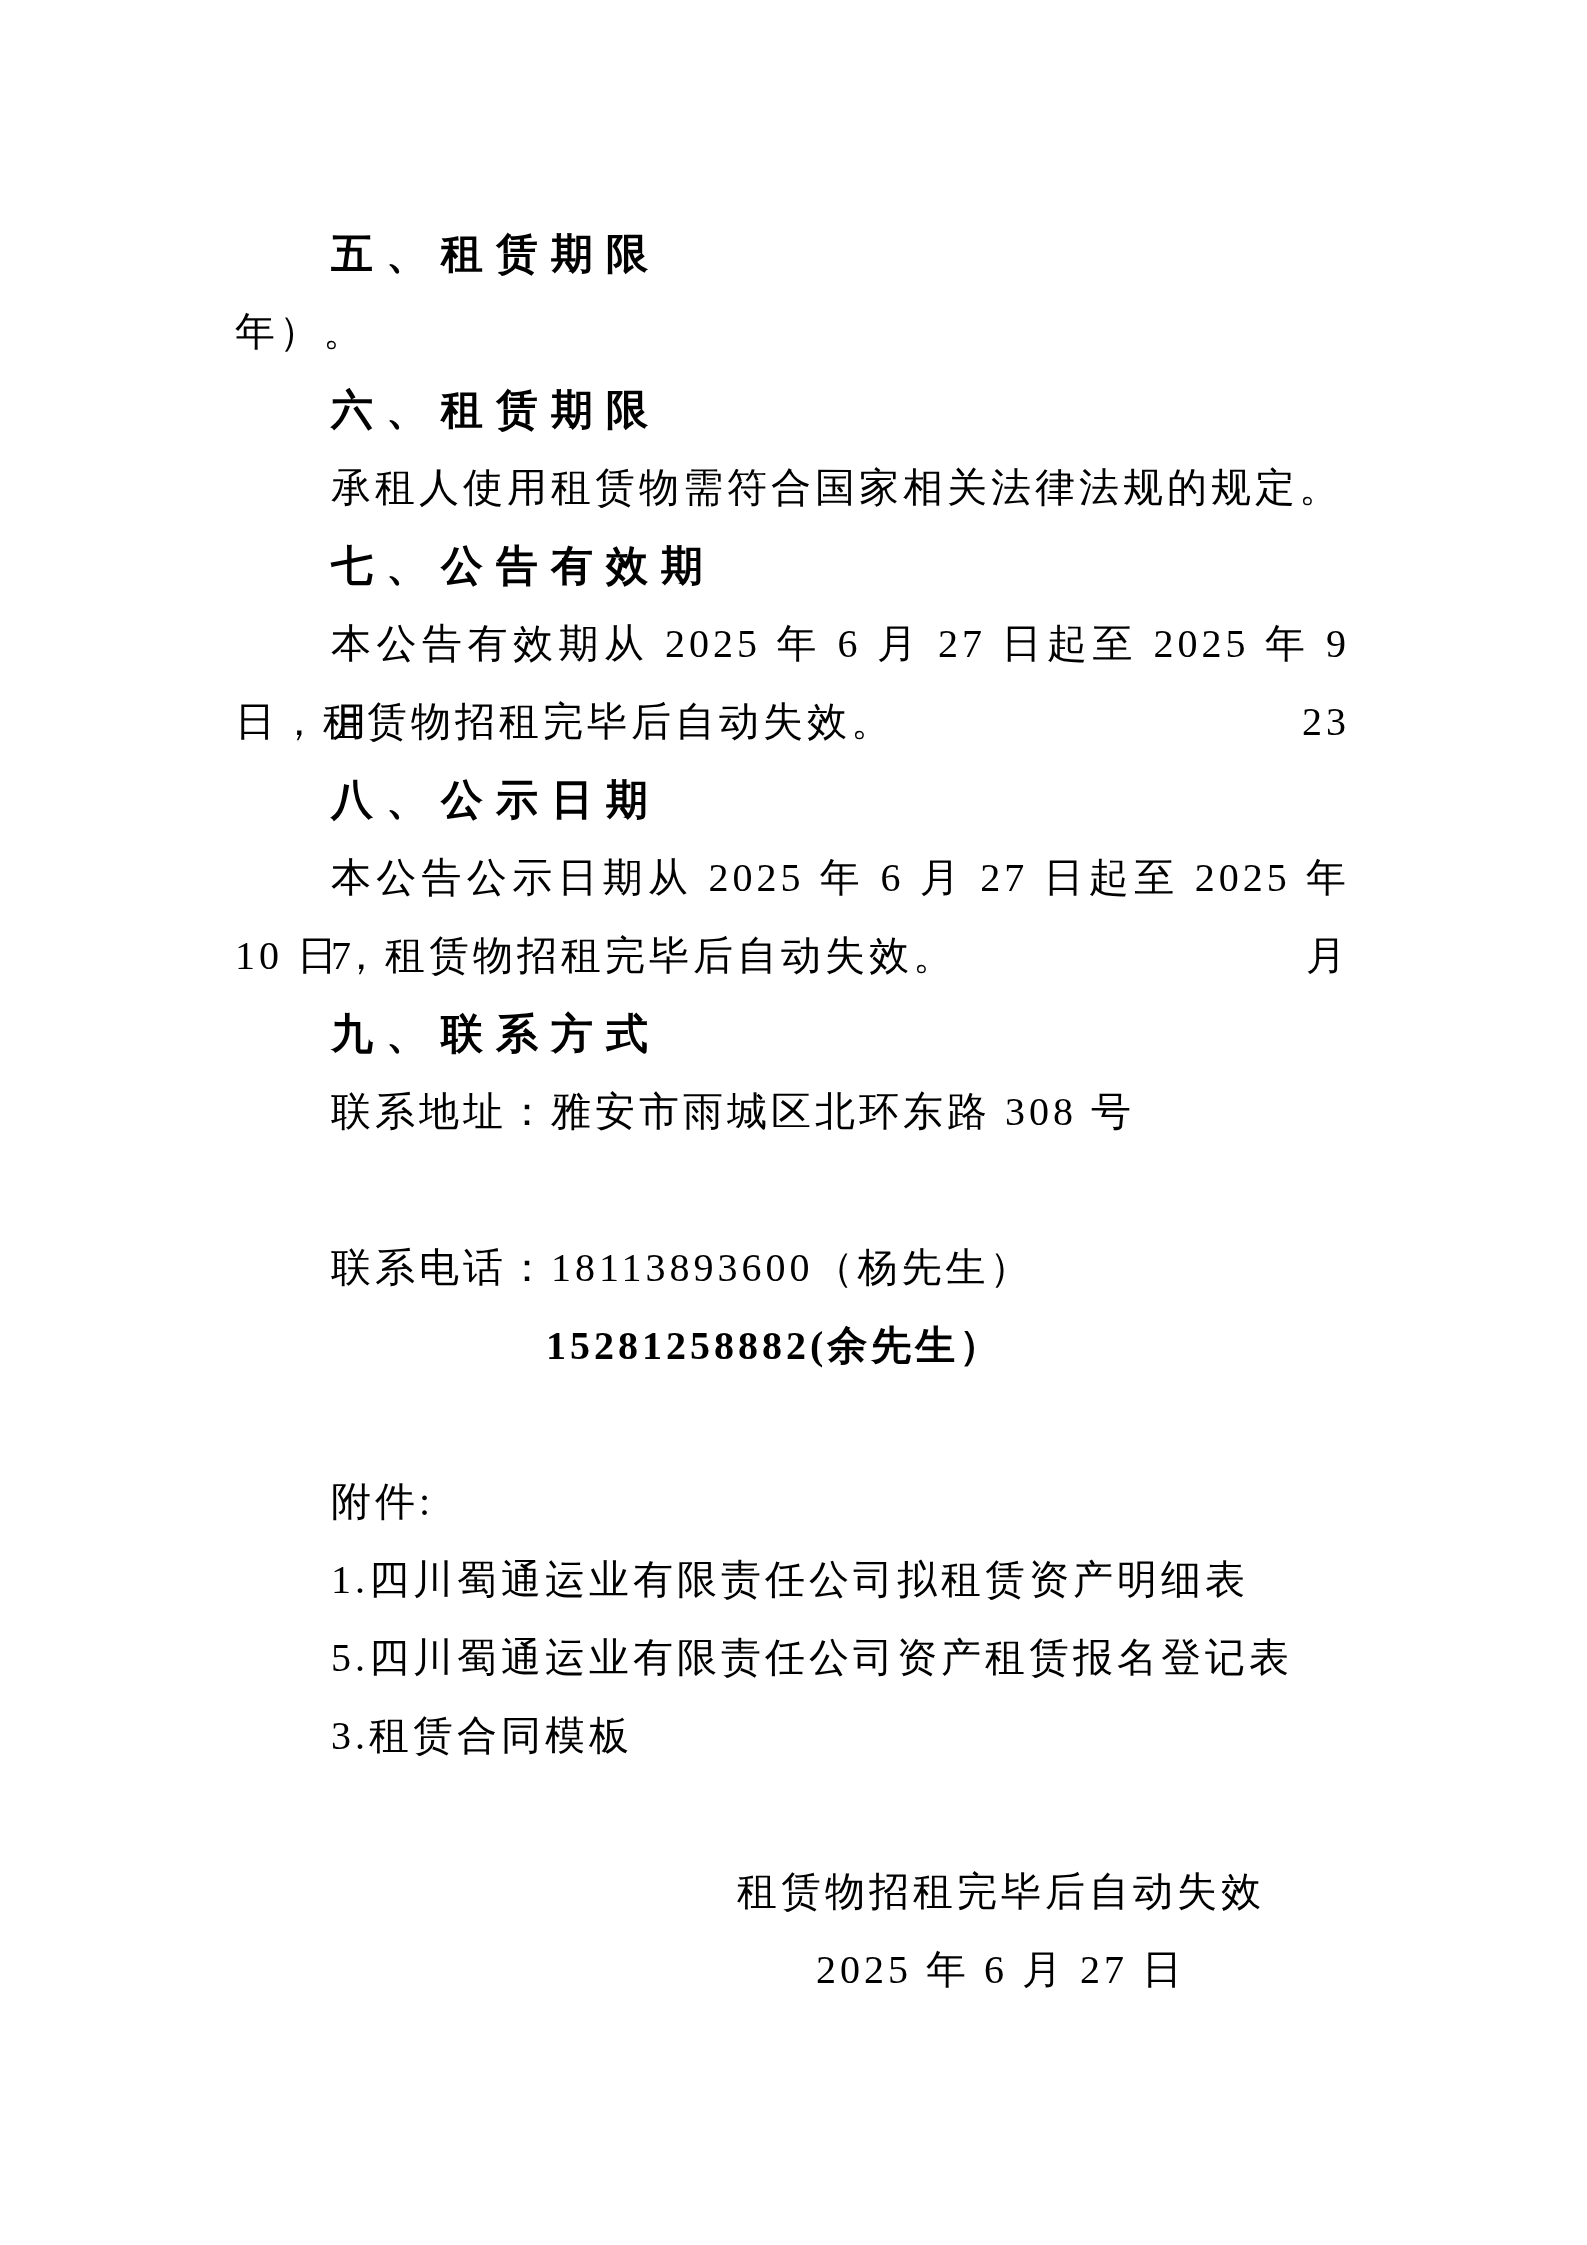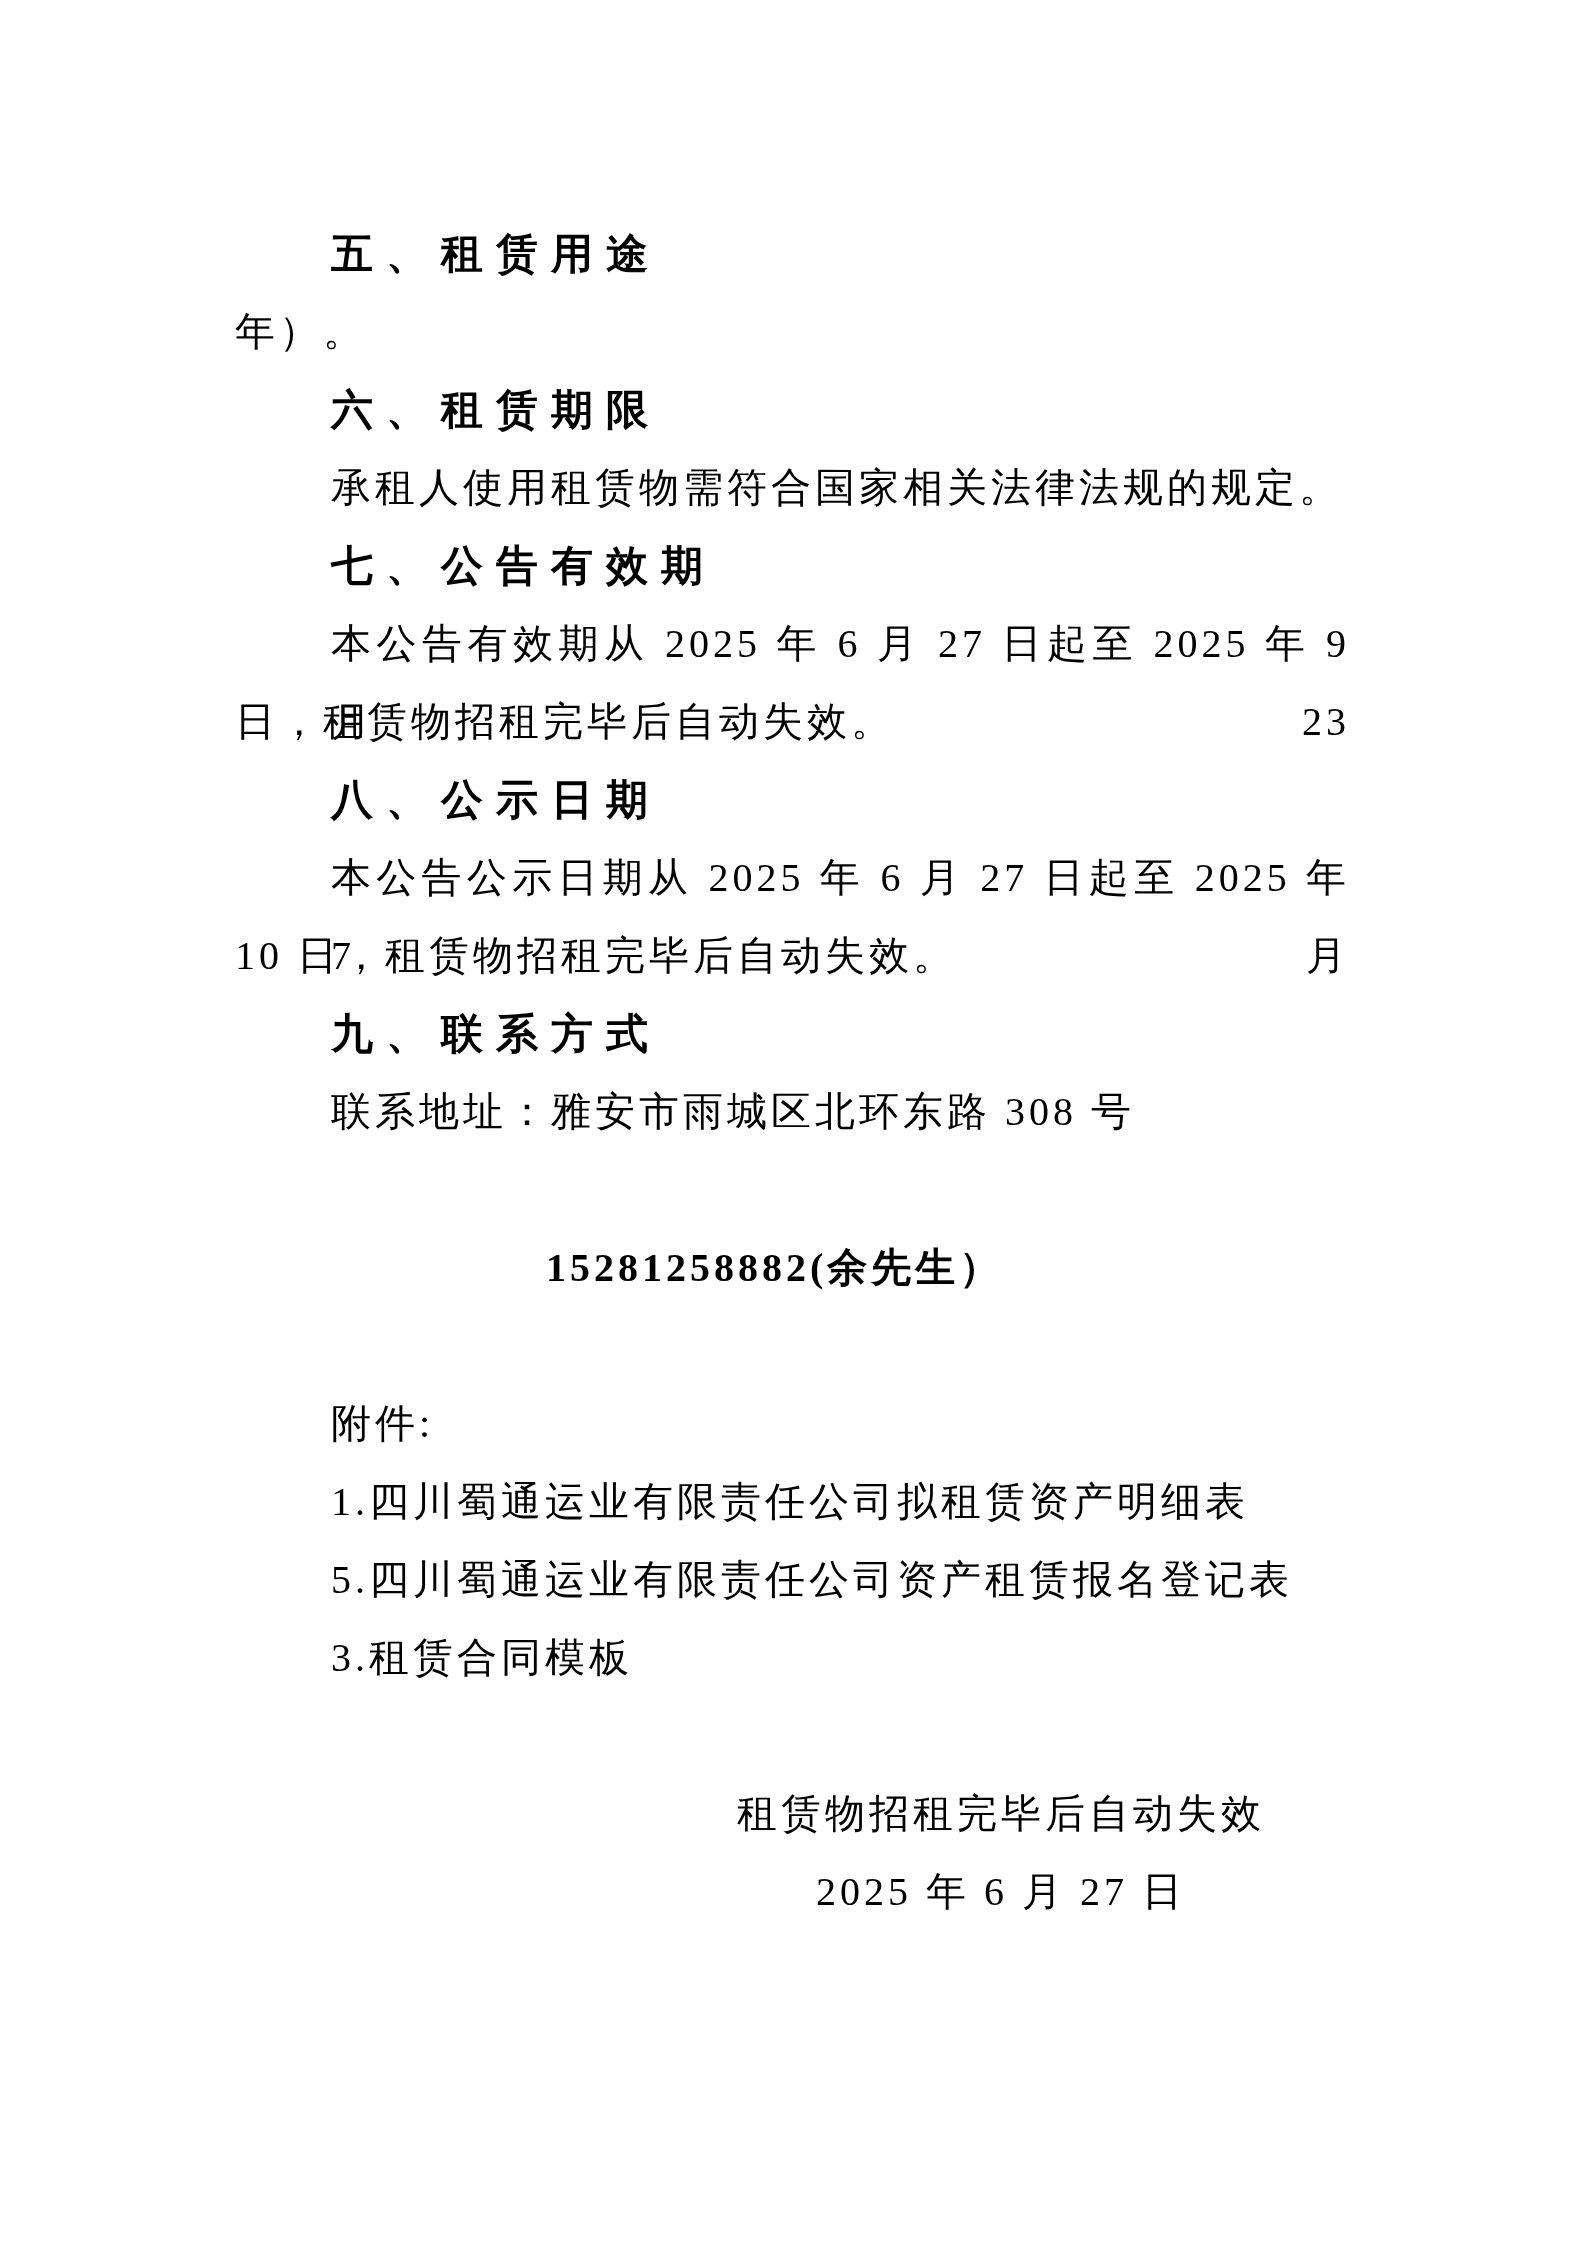--- a/index.html
+++ b/index.html
@@ -55,39 +55,40 @@
     margin-left: auto;
     margin-right: 85px;
     text-align: center;
   }
 </style>
 </head>
 <body>
 
 <div class="page">
 
-  <div class="line head indent">五、租赁用途</div>
+  <div class="line head indent">五、租赁期限</div>
   <div class="line">年）。</div>
 
   <div class="line head indent">六、租赁期限</div>
   <div class="line indent">承租人使用租赁物需符合国家相关法律法规的规定。</div>
 
   <div class="line head indent">七、公告有效期</div>
   <div class="line indent jst">本公告有效期从 2025 年 6 月 27 日起至 2025 年 9 月 23</div>
   <div class="line">日，租赁物招租完毕后自动失效。</div>
 
   <div class="line head indent">八、公示日期</div>
   <div class="line indent jst">本公告公示日期从 2025 年 6 月 27 日起至 2025 年 7 月</div>
   <div class="line">10 日，租赁物招租完毕后自动失效。</div>
 
   <div class="line head indent">九、联系方式</div>
   <div class="line indent">联系地址：雅安市雨城区北环东路 308 号</div>
 
   <div class="blank"></div>
 
+  <div class="line indent">联系电话：18113893600（杨先生）</div>
   <div class="line phone2">15281258882(余先生）</div>
 
   <div class="blank"></div>
 
   <div class="line indent">附件:</div>
   <div class="line indent">1.四川蜀通运业有限责任公司拟租赁资产明细表</div>
   <div class="line indent">5.四川蜀通运业有限责任公司资产租赁报名登记表</div>
   <div class="line indent">3.租赁合同模板</div>
 
   <div class="blank"></div>

